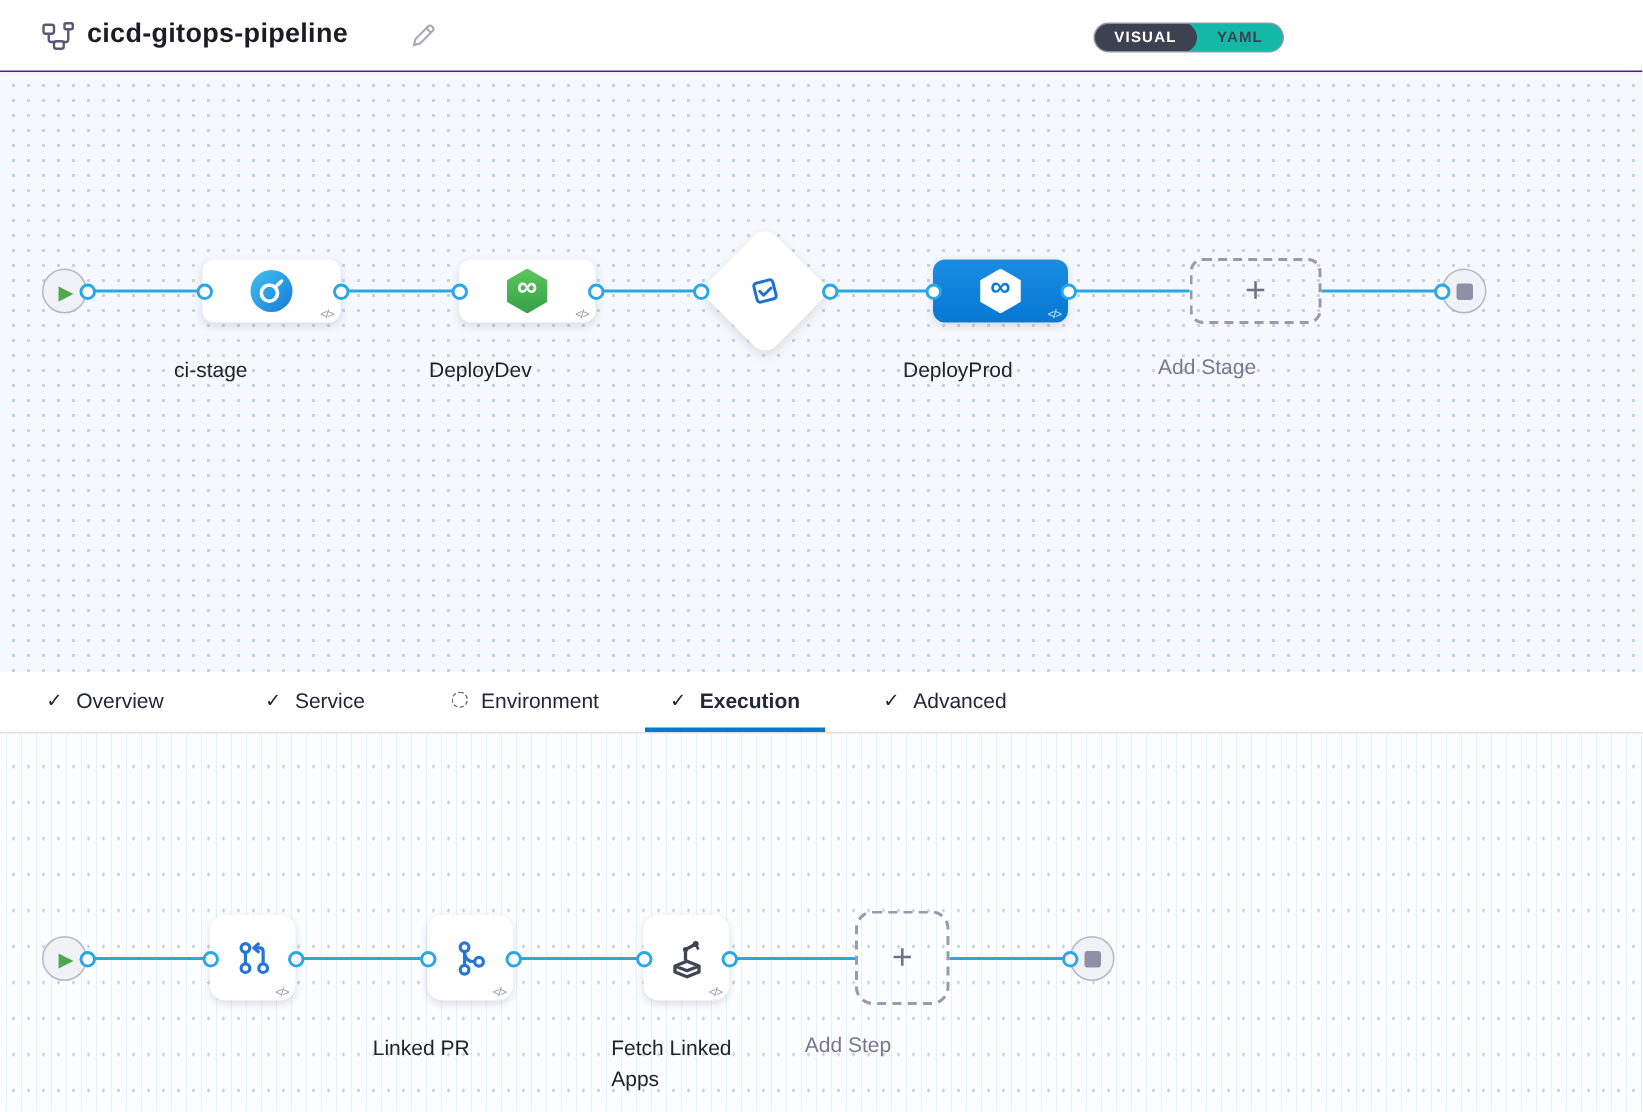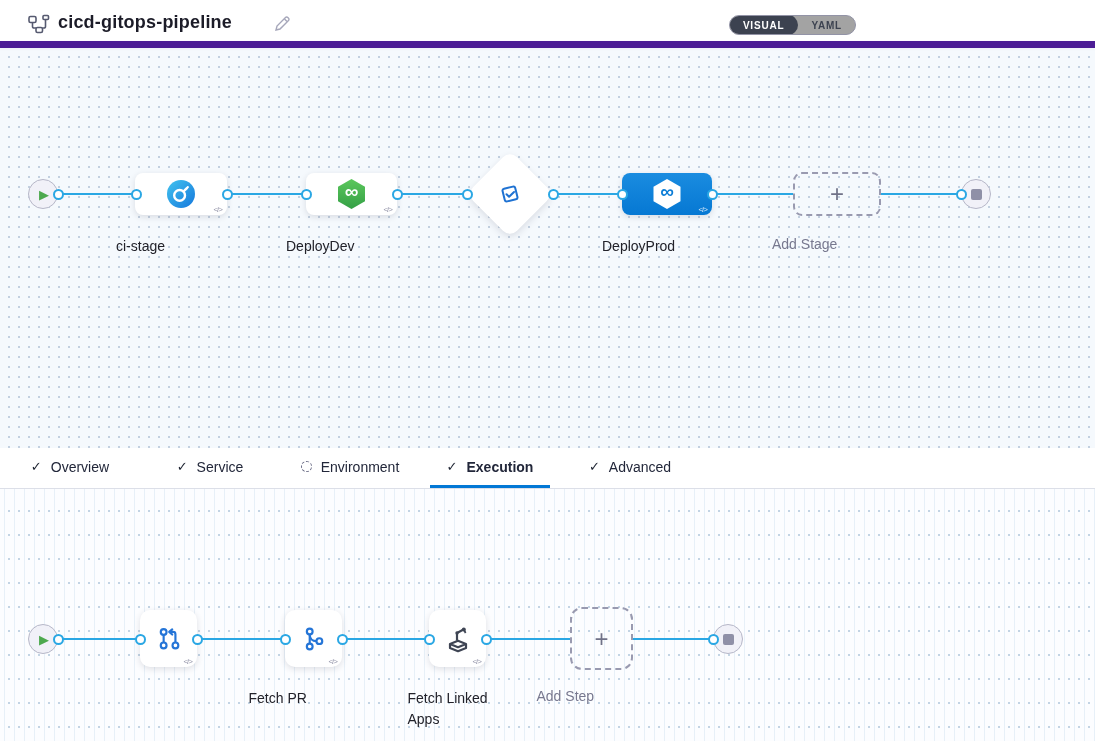--- a/index.html
+++ b/index.html
@@ -1,27 +1,27 @@
 <!DOCTYPE html>
 <html><head>
 <meta charset="utf-8">
 <style>
   * { margin:0; padding:0; box-sizing:border-box; }
   html,body { width:1095px; height:741px; overflow:hidden; background:#fff;
     font-family:"Liberation Sans","DejaVu Sans",sans-serif; }
   .app { position:relative; width:1095px; height:741px; }
 
   
-  .header { position:relative; height:48px; background:#fff; border-bottom:7px solid #4c1d95;
+  .header { position:relative; height:48px; background:#fff; border-bottom:1px solid #4c1d95;
     box-shadow:0 1px 3px rgba(40,41,61,0.04); z-index:5; }
   .pipeline-icon { position:absolute; left:28px; top:14px; }
   .page-title { position:absolute; left:58px; top:12px; font-size:18px; font-weight:bold; color:#1c1c28; letter-spacing:0.2px; }
   .edit-icon { position:absolute; left:273px; top:15px; cursor:pointer; }
   .view-toggle { position:absolute; right:239px; top:15px; height:20px; display:flex; align-items:center;
-    border:1px solid #9293a6; border-radius:10px; background:#a3a3a3; overflow:hidden; }
+    border:1px solid #9293a6; border-radius:10px; background:#14b8a6; overflow:hidden; }
   .toggle-visual { height:20px; margin:-1px 0 -1px -1px; padding:0 14px; display:flex; align-items:center;
     background:#3c4250; color:#fff; font-size:10px; font-weight:bold; letter-spacing:0.8px; border-radius:10px; cursor:pointer; }
   .toggle-yaml { padding:0 13px; color:#3c4250; font-size:10px; font-weight:bold; letter-spacing:0.8px; cursor:pointer; }
 
   
   .stage-canvas { position:absolute; left:0; top:48px; width:1095px; height:400px;
     background-color:#f5f9fd;
     background-image:radial-gradient(circle,#c2d0e0 0.9px, transparent 1.1px);
     background-size:10px 10px; background-position:4px 4px; }
   .exec-canvas { position:absolute; left:0; top:489px; width:1095px; height:252px;
@@ -267,18 +267,18 @@
     </div>
 
     <div class="dashed-node" style="left:570px;top:118px;width:63px;height:63px;border-radius:12px">
       <span class="plus-glyph">+</span>
     </div>
 
     <div class="terminal-node" style="left:713px;top:135px">
       <span class="stop-glyph"></span>
     </div>
 
-    <div class="node-label" style="left:248.5px;top:199px">Fetch PR</div>
+    <div class="node-label" style="left:248.5px;top:199px">Linked PR</div>
     <div class="node-label" style="left:407.5px;top:199px;width:100px">Fetch Linked Apps</div>
     <div class="node-label gray" style="left:536.5px;top:197px">Add Step</div>
   </div>
 
 </div>
 
 </body></html>

